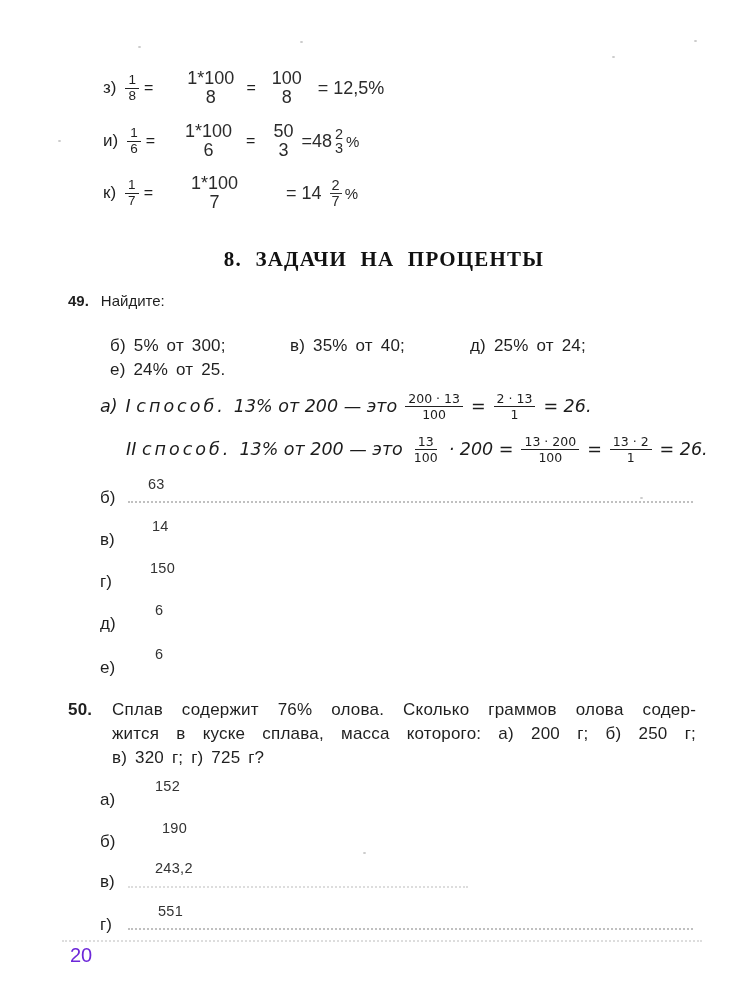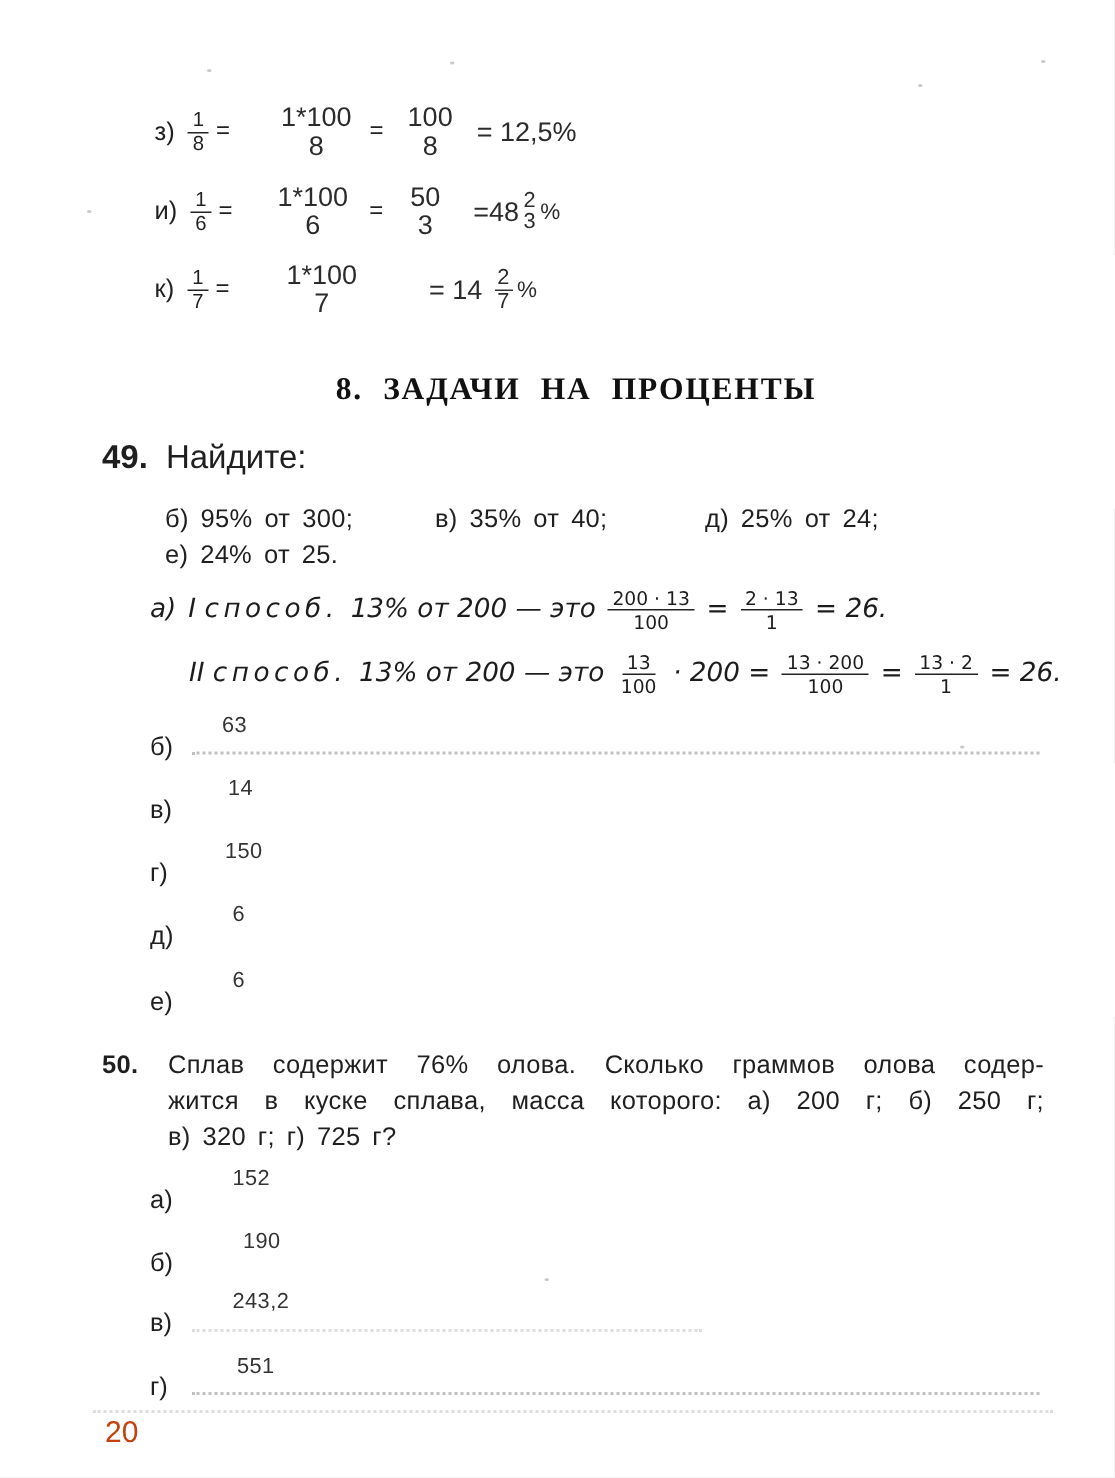--- a/index.html
+++ b/index.html
@@ -20,21 +20,21 @@
   .mstack.bar .mnum{border-bottom:1.2px solid #333;padding:0 2px;}
   .ws-result{font-size:18px;color:#2b2b2b;}
   .pct{font-size:15px;color:#2b2b2b;}
   
   .section-header{
     position:absolute;top:247px;left:34px;width:700px;text-align:center;
     font-family:"Liberation Serif",serif;font-weight:bold;font-size:21px;
     letter-spacing:1.2px;word-spacing:7px;color:#111;
   }
   
-  .p49-head{position:absolute;top:292px;left:68px;font-size:22px;}
+  .p49-head{position:absolute;top:292px;left:68px;font-size:15px;}
   .pnum-bold{font-weight:bold;margin-right:12px;}
   .items-grid{
     position:absolute;top:334px;left:110px;width:600px;
     display:grid;grid-template-columns:180px 180px 180px;row-gap:1px;
     font-size:17px;line-height:23px;letter-spacing:0.2px;word-spacing:3px;
   }
   
   .sol-line{
     position:absolute;display:flex;align-items:center;white-space:nowrap;
     font-family:"DejaVu Sans",sans-serif;font-style:italic;font-size:17.5px;gap:8px;color:#1c1c1c;
@@ -49,21 +49,21 @@
   .ans-value{position:absolute;top:-2px;font-size:14.5px;color:#333;letter-spacing:0.3px;}
   .blank-dots{position:absolute;height:0;border-bottom:2px dotted rgba(90,90,90,0.38);}
   .blank-dots.faint{border-bottom:2px dotted rgba(120,120,120,0.25);}
   
   .p50{position:absolute;top:698px;left:68px;width:628px;font-size:17px;line-height:24px;letter-spacing:0.2px;}
   .p50 .numcell{position:absolute;left:0;top:0;font-weight:bold;}
   .p50 .textblock{margin-left:44px;}
   .p50 .line-just{text-align:justify;text-align-last:justify;word-spacing:2px;}
   .p50 .line-left{text-align:left;word-spacing:3px;}
   
-  .page-num{position:absolute;left:70px;top:944px;font-size:20px;color:#c2410c;}
+  .page-num{position:absolute;left:70px;top:944px;font-size:20px;color:#6d28d9;}
   .speck{position:absolute;width:3px;height:2px;background:#c9c9c9;border-radius:50%;}
 </style>
 </head>
 <body>
 
 <div class="page">
 
   <div class="speck" style="left:138px;top:46px;"></div>
   <div class="speck" style="left:300px;top:41px;"></div>
   <div class="speck" style="left:612px;top:56px;"></div>
@@ -100,21 +100,21 @@
     <span class="ws-eq">=</span>
     <span class="tstack" style="margin-left:30px;">
       <span>1*100</span>
       <span>6</span>
     </span>
     <span class="ws-eq" style="margin-left:14px;">=</span>
     <span class="tstack" style="margin-left:18px;">
       <span>50</span>
       <span>3</span>
     </span>
-    <span class="ws-result" style="margin-left:22px;">=48</span>
+    <span class="ws-result" style="margin-left:8px;">=48</span>
     <span class="mstack">
       <span class="mnum">2</span>
       <span>3</span>
     </span>
     <span class="pct">%</span>
   </div>
 
   <div class="ws-row" style="top:168px;left:103px;height:50px;">
     <span class="ws-label">к)</span>
     <span class="pfrac">
@@ -134,21 +134,21 @@
     <span class="pct">%</span>
   </div>
 
   <div class="section-header">8. ЗАДАЧИ НА ПРОЦЕНТЫ</div>
 
   <div class="p49-head">
     <span class="pnum-bold">49.</span><span>Найдите:</span>
   </div>
 
   <div class="items-grid">
-    <span>б) 95% от 300;</span>
+    <span>б) 5% от 300;</span>
     <span>в) 35% от 40;</span>
     <span>д) 25% от 24;</span>
     <span>е) 24% от 25.</span>
   </div>
 
   <div class="sol-line" style="top:386px;left:100px;height:40px;">
     <span>а)</span>
     <span><span>I</span> <span class="method">способ.</span></span>
     <span>13% от 200 — это</span>
     <span class="sfrac">

